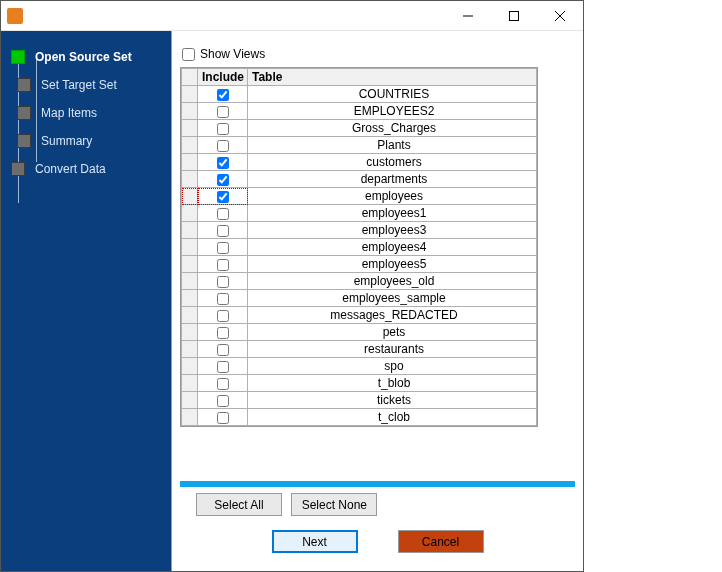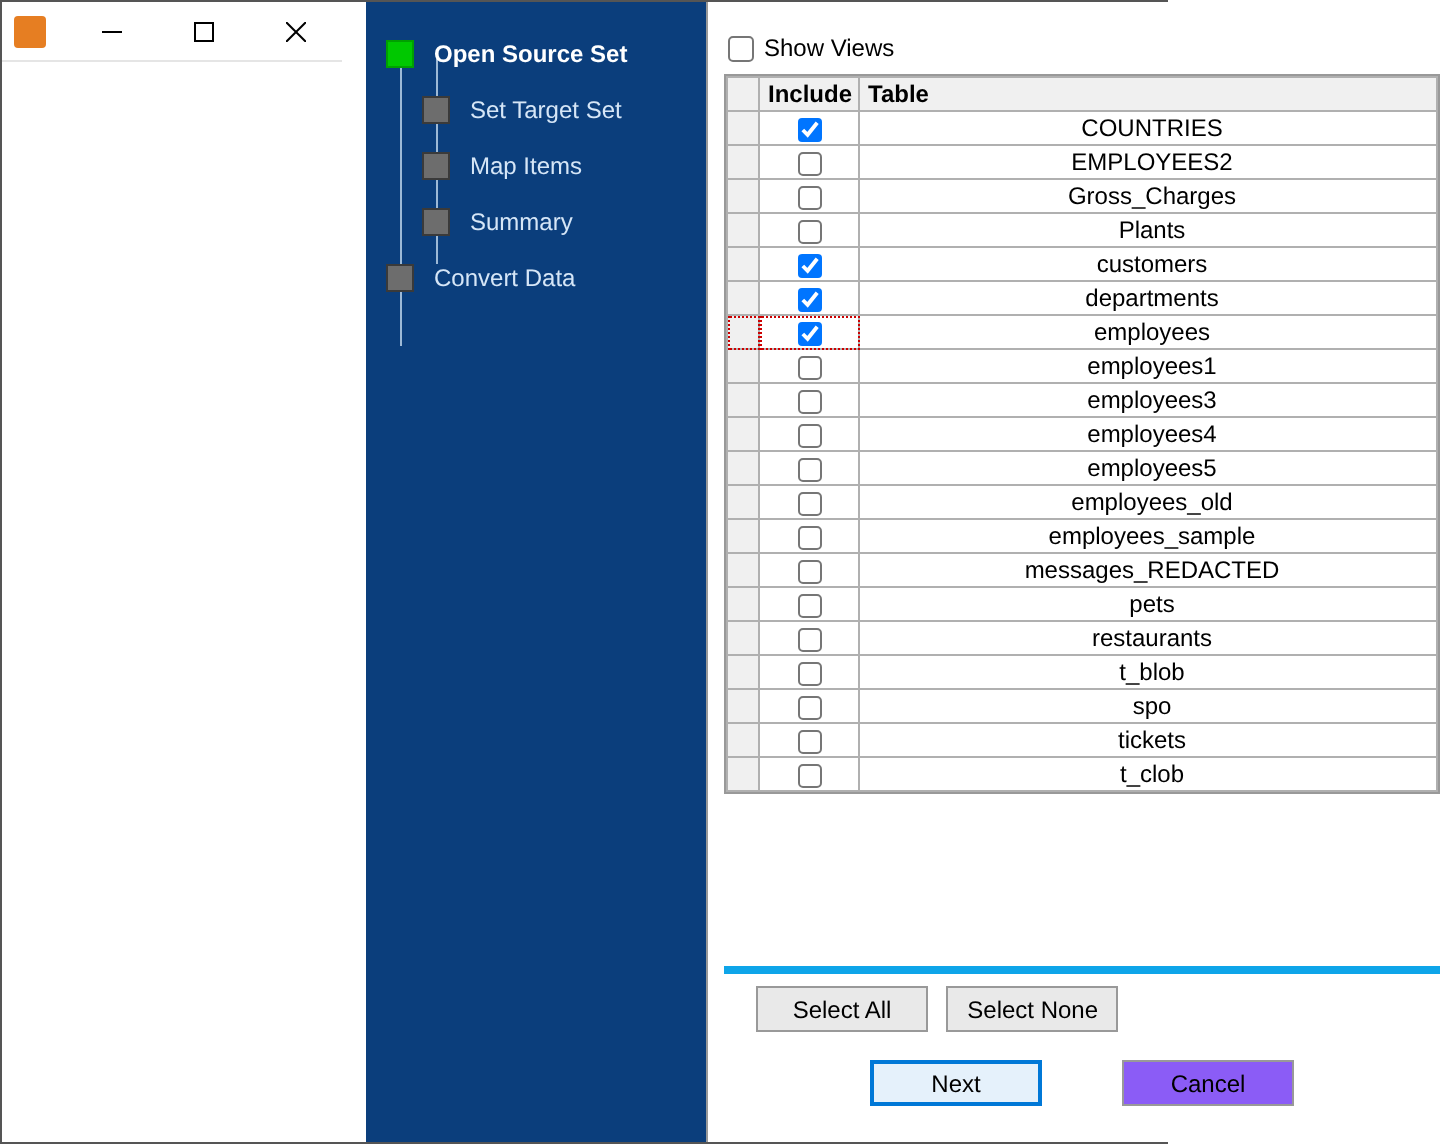--- a/index.html
+++ b/index.html
@@ -1,26 +1,26 @@
 <!DOCTYPE html>
 <html><head>
 <meta charset="utf-8">
 <style>
 * { box-sizing: border-box; margin: 0; padding: 0; }
 body { font-family: "Segoe UI", Tahoma, sans-serif; font-size: 12px; background: #fff; overflow: hidden; }
-.window { width: 584px; height: 572px; border: 1px solid #555; display: flex; background: #fff; gap: 12px; }
+.window { width: 584px; height: 572px; border: 1px solid #555; display: flex; flex-direction: column; background: #fff; }
 .titlebar { height: 30px; background: #fff; display: flex; align-items: center; border-bottom: 1px solid #e5e5e5; }
 .titlebar .app-icon { width: 16px; height: 16px; margin: 0 6px; background: #e67e22; border-radius: 2px; position: relative; }
 .titlebar .title { flex: 1; padding-left: 4px; }
 .titlebar .controls { display: flex; }
 .titlebar .controls div { width: 46px; height: 30px; display: flex; align-items: center; justify-content: center; }
 .body { flex: 1; display: flex; min-height: 0; }
 .sidebar { width: 170px; background: #0b3e7c; color: #fff; padding-top: 12px; position: relative; }
 .sidebar .item { display: flex; align-items: center; height: 28px; position: relative; padding-left: 10px; }
-.sidebar .item.sub { padding-left: 28px; }
+.sidebar .item.sub { padding-left: 16px; }
 .sidebar .item .sq { width: 14px; height: 14px; background: #6d6d6d; border: 1px solid #3a3a3a; margin-right: 10px; flex: none; position: relative; z-index: 2; }
 .sidebar .item.active .sq { background: #00c800; border-color: #00a000; }
 .sidebar .item .lbl { font-size: 12px; color: #d6e6f7; }
 .sidebar .item.active .lbl { color: #fff; font-weight: bold; }
 .sidebar .vline1 { position: absolute; left: 17px; top: 26px; width: 1px; height: 146px; background: #9db9d6; }
 .sidebar .vline2 { position: absolute; left: 35px; top: 26px; width: 1px; height: 105px; background: #9db9d6; }
 
 .main { flex: 1; border-left: 1px solid #999; display: flex; flex-direction: column; padding: 8px 8px 8px 8px; background: #fff; }
 .showviews { display: flex; align-items: center; margin: 8px 2px 6px 2px; }
 .showviews input { width: 13px; height: 13px; margin-right: 5px; }
@@ -30,27 +30,27 @@
 .tbl th { background: #f0f0f0; font-weight: bold; text-align: left; padding-left: 4px; }
 .tbl .cgut { width: 16px; background: #f0f0f0; }
 .tbl .cinc { width: 50px; }
 .tbl .ctbl { }
 .tbl td.gut { background: #f0f0f0; }
 .tbl td.inc { text-align: center; }
 .tbl td.inc input { width: 12px; height: 12px; vertical-align: middle; }
 .tbl td.name { padding-left: 4px; text-align: center; }
 .tbl tr.highlight td.gut, .tbl tr.highlight td.inc { outline: 1px dotted #c00; outline-offset: -1px; }
 
-.selbtns { margin-top: auto; padding: 6px 0 6px 16px; border-top: 4px solid #0ea5e9; }
+.selbtns { margin-top: auto; padding: 6px 0 6px 16px; border-top: 6px solid #0ea5e9; }
 .selbtns button { height: 23px; width: 86px; margin-right: 6px; background: #e9e9e9; border: 1px solid #999; font-family: inherit; font-size: 12px; }
 
 .footer { display: flex; justify-content: center; gap: 40px; padding: 8px 0 10px 0; }
 .footer button { width: 86px; height: 23px; font-family: inherit; font-size: 12px; }
 .footer .next { background: #e5f1fb; border: 2px solid #0078d7; }
-.footer .cancel { background: #8b5cf6; border: 1px solid #999; }
+.footer .cancel { background: #c2410c; border: 1px solid #999; }
 </style>
 </head>
 <body>
 
 <div class="window">
 
   <div class="titlebar">
     <div class="app-icon"></div>
     <div class="title"></div>
     <div class="controls">
@@ -200,26 +200,26 @@
                 <td class="name">pets</td>
               </tr>
               <tr>
                 <td class="gut"></td>
                 <td class="inc"><input type="checkbox" style=""></td>
                 <td class="name">restaurants</td>
               </tr>
               <tr>
                 <td class="gut"></td>
                 <td class="inc"><input type="checkbox" style=""></td>
+                <td class="name">spo</td>
+              </tr>
+              <tr>
+                <td class="gut"></td>
+                <td class="inc"><input type="checkbox" style=""></td>
                 <td class="name">t_blob</td>
-              </tr>
-              <tr>
-                <td class="gut"></td>
-                <td class="inc"><input type="checkbox" style=""></td>
-                <td class="name">spo</td>
               </tr>
               <tr>
                 <td class="gut"></td>
                 <td class="inc"><input type="checkbox" style=""></td>
                 <td class="name">tickets</td>
               </tr>
               <tr>
                 <td class="gut"></td>
                 <td class="inc"><input type="checkbox" style=""></td>
                 <td class="name">t_clob</td>

